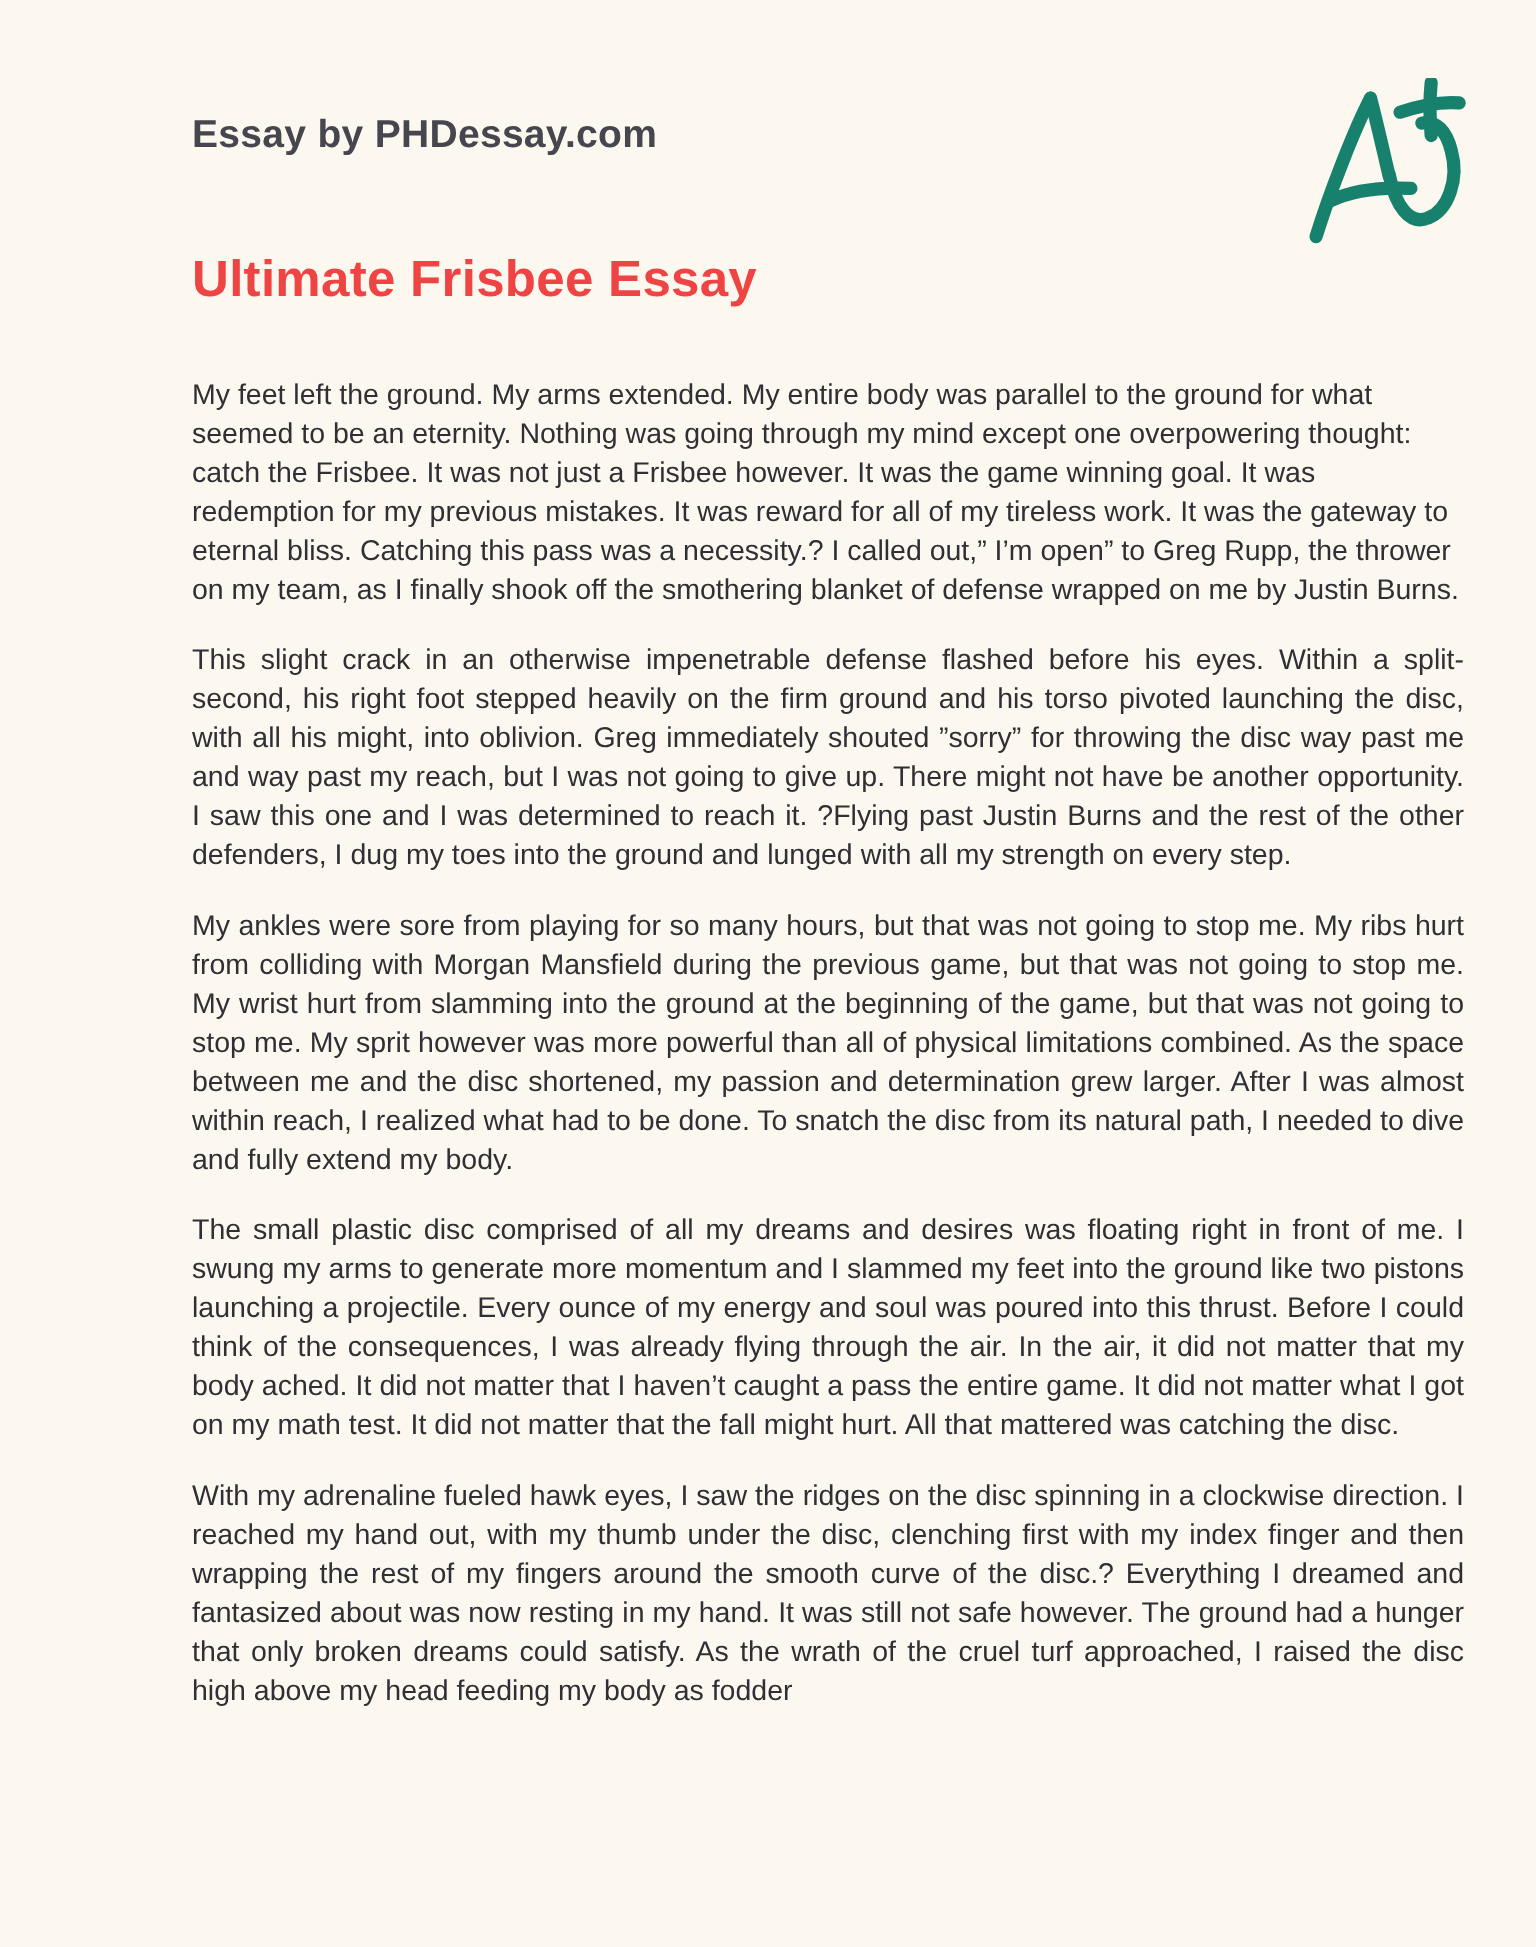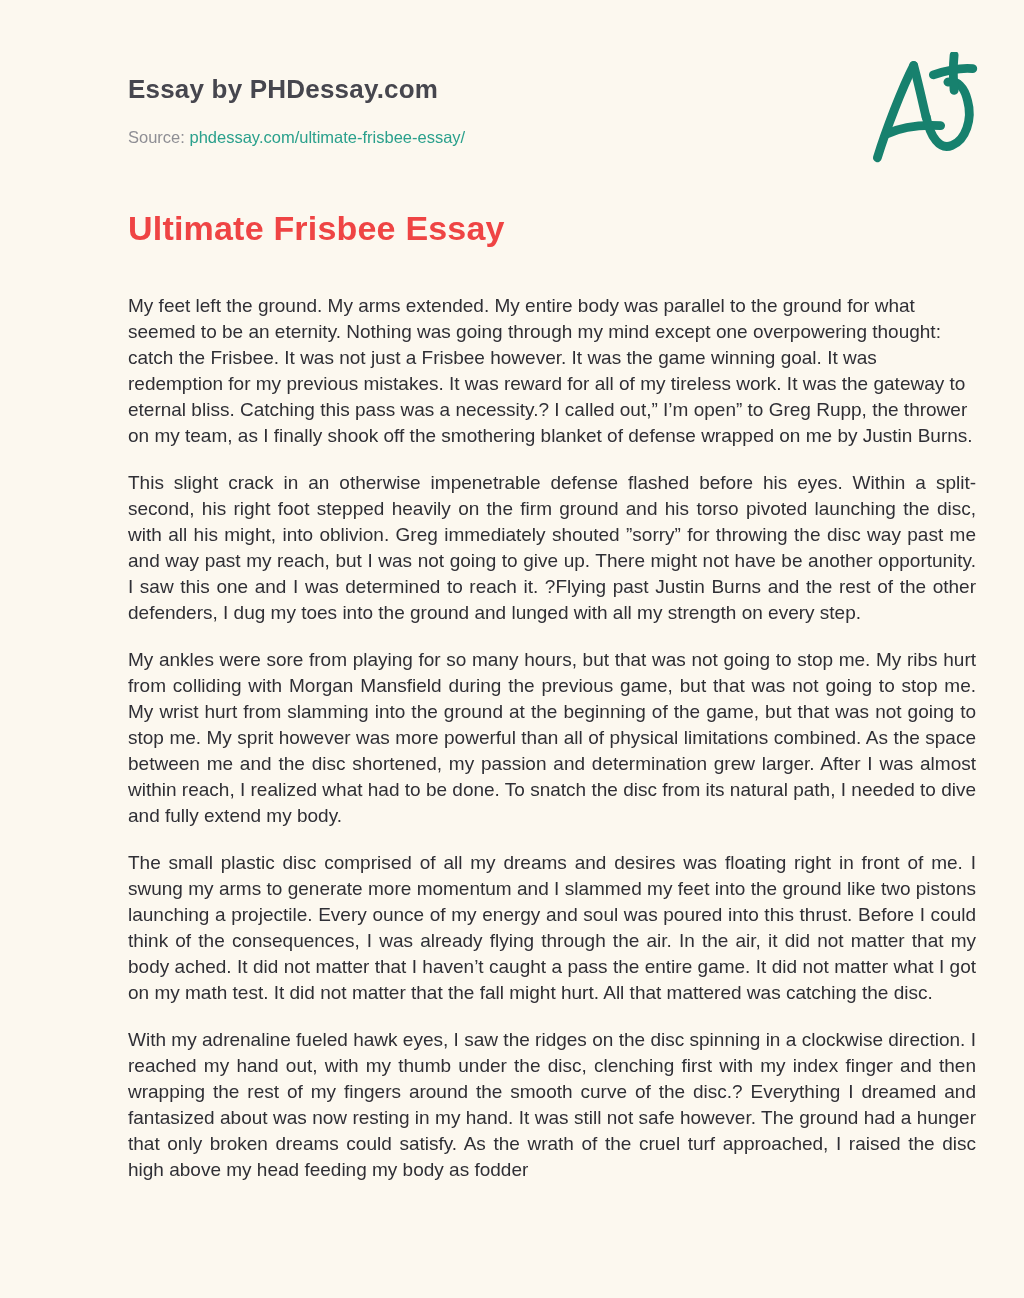--- a/index.html
+++ b/index.html
@@ -62,24 +62,20 @@
   }
   .just { text-align:justify; }
 </style>
 </head>
 <body>
 
 <div class="page">
 
   <header>
     <div class="brand">Essay by PHDessay.com</div>
-    <p class="source">
-      <span>Source:</span>
-      <a class="source-link" href="#">phdessay.com/ultimate-frisbee-essay/</a>
-    </p>
     <div class="logo">
       <svg viewBox="0 0 112 108" fill="none" xmlns="http://www.w3.org/2000/svg">
         <g stroke="#17816E" stroke-width="8.5" stroke-linecap="round" fill="none">
 
           <path d="M12 102 C20 76 36 34 47 13"></path>
 
           <path d="M47 13 C51 28 55 46 59 63"></path>
 
           <path d="M21 79 C36 72 54 70 73 71"></path>
 

